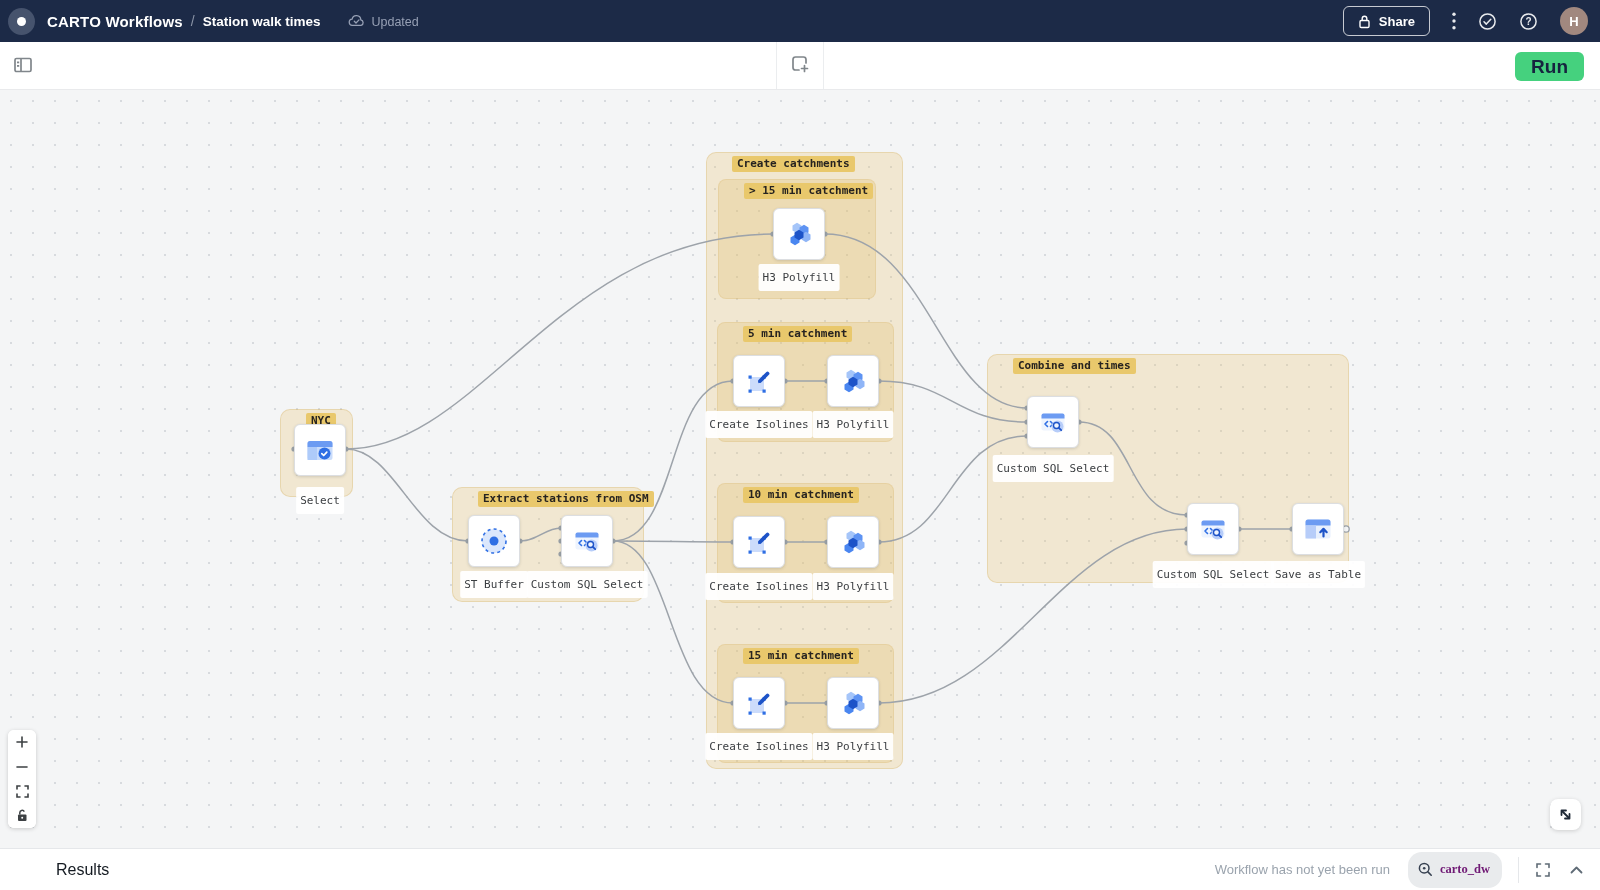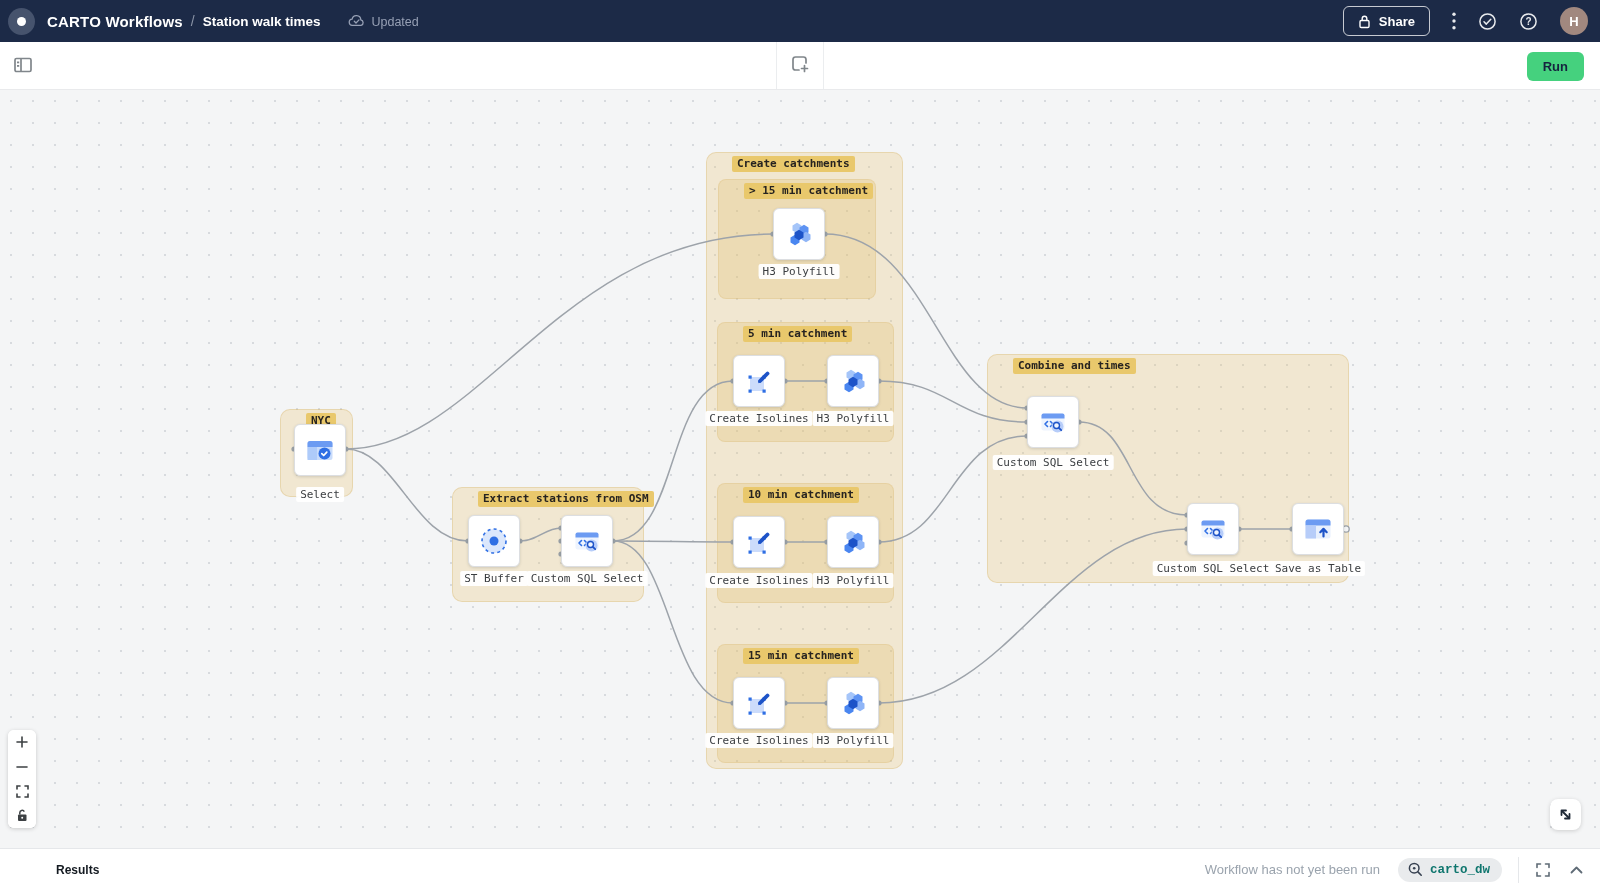--- a/index.html
+++ b/index.html
@@ -17,48 +17,48 @@
   .header-right { margin-left:auto; display:flex; align-items:center; gap:22px; }
   .share-btn { display:flex; align-items:center; gap:8px; height:30px; padding:0 14px; border:1px solid rgba(255,255,255,.75); border-radius:6px; color:#fff; font-size:13px; font-weight:600; cursor:pointer; background:transparent; }
   .icon-btn { background:none; border:none; cursor:pointer; display:flex; align-items:center; justify-content:center; }
   .avatar { width:28px; height:28px; border-radius:50%; background:#a1887f; color:#fff; font-size:13px; font-weight:600; display:flex; align-items:center; justify-content:center; cursor:pointer; }
 
   
   .toolbar { position:absolute; top:42px; left:0; right:0; height:48px; background:#fff; border-bottom:1px solid #e9eaec; }
   .tb-left { position:absolute; left:10px; top:12px; width:26px; height:24px; background:none; border:none; cursor:pointer; }
   .tb-div { position:absolute; top:0; bottom:0; width:1px; background:#ebedef; }
   .tb-frame-btn { position:absolute; left:787px; top:10px; width:26px; height:26px; background:none; border:none; cursor:pointer; }
-  .run-btn { position:absolute; right:16px; top:10px; height:29px; padding:0 16px; background:#45d17e; color:#16233f; font-size:13px; font-weight:600; border:none; border-radius:6px; cursor:pointer; font-family:"Liberation Sans",sans-serif; }
+  .run-btn { position:absolute; right:16px; top:10px; height:29px; padding:0 16px; background:#45d17e; color:#16233f; font-size:19px; font-weight:600; border:none; border-radius:6px; cursor:pointer; font-family:"Liberation Sans",sans-serif; }
 
   
   .canvas { position:absolute; top:90px; left:0; width:1600px; height:758px; background-color:#f4f5f6;
     background-image:radial-gradient(#d7dade 1px, transparent 1.3px); background-size:22px 22px; overflow:hidden; }
 
   .group { position:absolute; border-radius:10px; }
   .group-outer { background:rgba(232,197,112,.27); border:1px solid rgba(203,164,82,.28); }
   .group-sub { background:rgba(224,185,95,.26); border:1px solid rgba(203,164,82,.18); border-radius:8px; }
   .group-chip { position:absolute; top:3px; left:5px; font-family:"DejaVu Sans Mono",monospace; font-size:11px; font-weight:700; color:#262320; background:#e9c86c; padding:0 5px; line-height:16px; border-radius:2px; white-space:nowrap;margin-left:20px; }
 
   .node { position:absolute; width:52px; height:52px; background:#fff; border:1px solid #dcdee1; border-radius:6px; box-shadow:0 1px 3px rgba(60,64,67,.18); display:flex; align-items:center; justify-content:center; cursor:pointer; }
-  .node-label { position:absolute; transform:translateX(-50%); font-family:"DejaVu Sans Mono",monospace; font-size:11px; color:#3a3d40; background:rgba(255,255,255,.95); padding:0 4px; line-height:15px; border-radius:2px; white-space:nowrap; }
+  .node-label { position:absolute; transform:translateX(-50%); font-family:"DejaVu Sans Mono",monospace; font-size:11px; color:#3a3d40; background:rgba(255,255,255,.95); padding:6px 4px; line-height:15px; border-radius:2px; white-space:nowrap; }
 
   .edge { fill:none; stroke:#9da3aa; stroke-width:1.5; }
   .port { fill:#9aa0a6; }
   .port-open { fill:#f4f5f6; stroke:#9aa0a6; stroke-width:1.3; }
 
   .zoom-panel { position:absolute; left:8px; top:640px; width:28px; background:#fff; border-radius:6px; box-shadow:0 1px 4px rgba(0,0,0,.18); overflow:hidden; }
   .zoom-btn { width:28px; height:24.5px; background:#fff; border:none; display:flex; align-items:center; justify-content:center; cursor:pointer; }
   .minimap-btn { position:absolute; left:1550px; top:709px; width:31px; height:31px; background:#fff; border:none; border-radius:8px; box-shadow:0 1px 4px rgba(0,0,0,.16); display:flex; align-items:center; justify-content:center; cursor:pointer; }
 
   
   .results-bar { position:absolute; left:0; right:0; top:848px; height:42px; background:#fff; border-top:1px solid #e5e7ea; display:flex; align-items:center; padding:0 16px; }
-  .results-title { font-size:12px; font-weight:700; color:#141a21;padding-left:40px; }
+  .results-title { font-size:16px; font-weight:400; color:#141a21;padding-left:40px; }
   .results-right { margin-left:auto; display:flex; align-items:center; }
   .results-status { font-size:13px; color:#9aa3ad; margin-right:18px; }
-  .conn-badge { display:flex; align-items:center; gap:6px; height:24px; padding:0 12px 0 9px; background:#e9ebed; border-radius:14px; border:none; cursor:pointer; font-size:12.5px; font-weight:600; color:#0f766e; font-family:Liberation Mono, monospace; }
+  .conn-badge { display:flex; align-items:center; gap:6px; height:36px; padding:0 12px 0 9px; background:#e9ebed; border-radius:14px; border:none; cursor:pointer; font-size:12.5px; font-weight:600; color:#701a75; font-family:Liberation Serif, serif; }
   .rb-div { width:1px; height:26px; background:#e5e7ea; margin:0 16px; }
   .rb-icon-btn { background:none; border:none; cursor:pointer; display:flex; align-items:center; justify-content:center; margin-right:18px; }
   .rb-icon-btn:last-child { margin-right:0; }
 </style>
 </head>
 <body>
 
 <div class="app">
 
   <div class="header">

